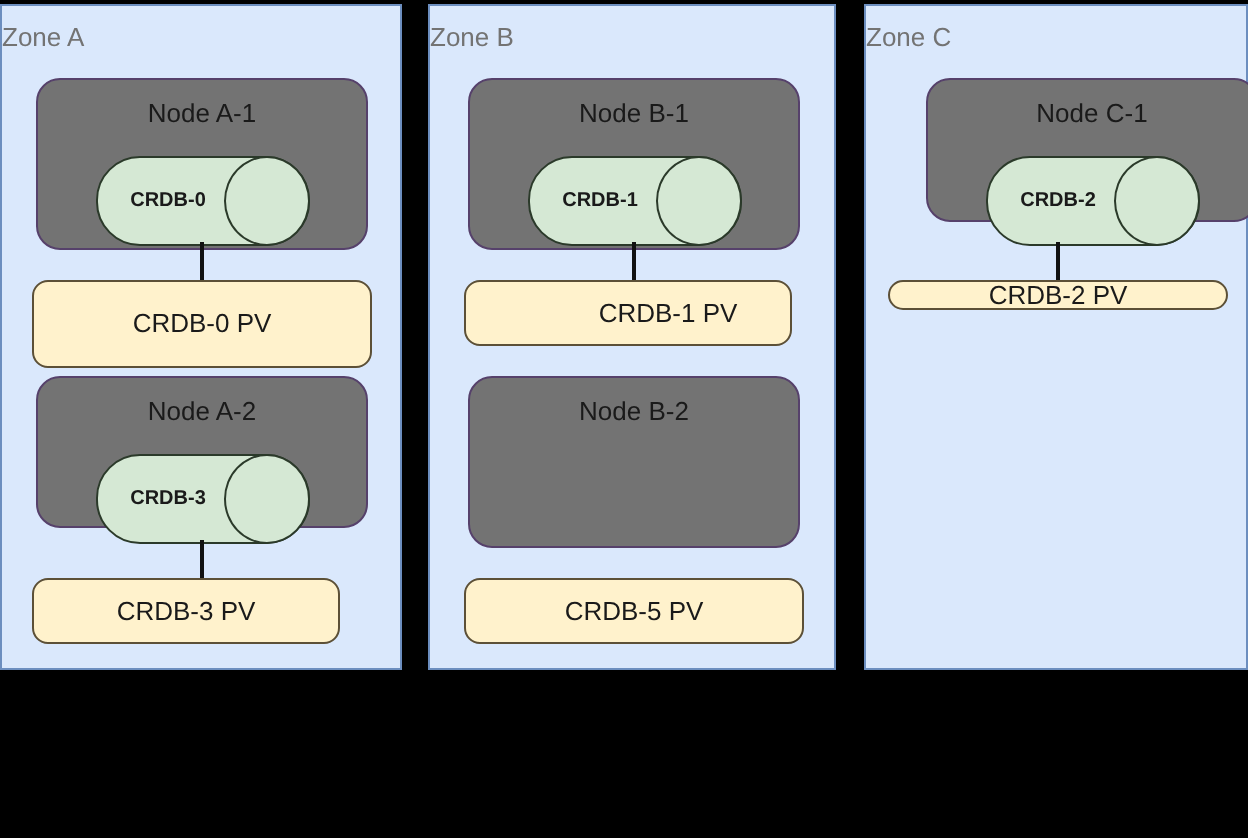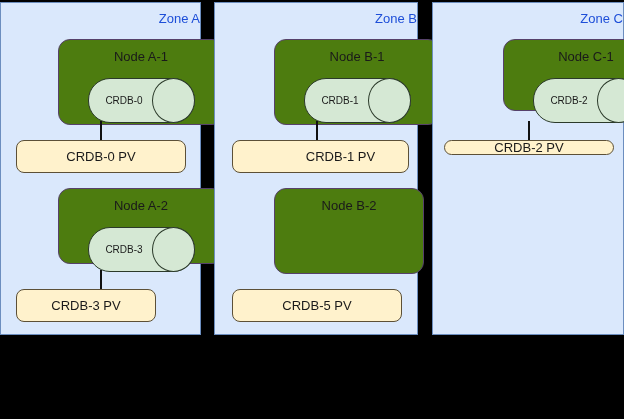--- a/index.html
+++ b/index.html
@@ -34,34 +34,33 @@
   }
   .zone-a { left: 0px;   width: 201px; }
   .zone-b { left: 214px; width: 204px; }
   .zone-c { left: 432px; width: 192px; }
 
   .zone-title {
     position: absolute;
     top: 8px;
     left: 0;
     right: 0;
-    text-align: right;
+    text-align: left;
     font-size: 13px;
-    color: #1d4ed8;
+    color: #737373;
     line-height: 16px;
   }
 
   
   .node {
     position: absolute;
-    background: #4d7c0f;
+    background: #737373;
     border: 1px solid #56416b;
     border-radius: 12px;
     box-sizing: border-box;
-    margin-left: 40px;
   }
   .node-title {
     position: absolute;
     top: 9px;
     left: 0;
     right: 0;
     text-align: center;
     font-size: 13px;
     color: #1a1a1a;
     line-height: 16px;
@@ -99,20 +98,21 @@
   .cyl-label {
     position: absolute;
     left: 4px;
     top: 50%;
     width: 64px;
     margin-top: -7px;
     text-align: center;
     font-size: 10px;
     color: #1a1a1a;
     line-height: 14px;
+    font-weight: bold;
   }
 
   
   .pv {
     position: absolute;
     background: #fff2cc;
     border: 1px solid #5c5037;
     border-radius: 8px;
     box-sizing: border-box;
     display: flex;
@@ -142,55 +142,55 @@
 
     <div class="node" style="left:17px; top:36px; width:166px; height:86px;">
       <div class="node-title">Node A-1</div>
       <div class="cylinder" style="top:38px;">
         <div class="cyl-body"></div>
         <div class="cyl-cap"></div>
         <div class="cyl-label">CRDB-0</div>
       </div>
     </div>
     <div class="connector" style="left:99px; top:118px; height:21px;"></div>
-    <div class="pv" style="left:15px; top:137px; width:170px; height:33px;">
+    <div class="pv" style="left:15px; top:137px; width:170px; height:44px;">
       <span class="pv-label">CRDB-0 PV</span>
     </div>
 
     <div class="node" style="left:17px; top:185px; width:166px; height:76px;">
       <div class="node-title">Node A-2</div>
       <div class="cylinder" style="top:38px;">
         <div class="cyl-body"></div>
         <div class="cyl-cap"></div>
         <div class="cyl-label">CRDB-3</div>
       </div>
     </div>
     <div class="connector" style="left:99px; top:267px; height:21px;"></div>
-    <div class="pv" style="left:15px; top:286px; width:140px; height:33px;">
+    <div class="pv" style="left:15px; top:286px; width:154px; height:33px;">
       <span class="pv-label">CRDB-3 PV</span>
     </div>
   </div>
 
   <div class="zone zone-b">
     <div class="zone-title">Zone B</div>
 
     <div class="node" style="left:19px; top:36px; width:166px; height:86px;padding-left:24px;">
       <div class="node-title">Node B-1</div>
       <div class="cylinder" style="top:38px;">
         <div class="cyl-body"></div>
         <div class="cyl-cap"></div>
         <div class="cyl-label">CRDB-1</div>
       </div>
     </div>
     <div class="connector" style="left:101px; top:118px; height:21px;"></div>
-    <div class="pv" style="left:17px; top:137px; width:177px; height:33px;padding-left:40px;">
+    <div class="pv" style="left:17px; top:137px; width:164px; height:33px;padding-left:40px;">
       <span class="pv-label">CRDB-1 PV</span>
     </div>
 
-    <div class="node" style="left:19px; top:185px; width:150px; height:86px;">
+    <div class="node" style="left:19px; top:185px; width:166px; height:86px;">
       <div class="node-title">Node B-2</div>
     </div>
     <div class="pv" style="left:17px; top:286px; width:170px; height:33px;">
       <span class="pv-label">CRDB-5 PV</span>
     </div>
   </div>
 
   <div class="zone zone-c">
     <div class="zone-title">Zone C</div>
 

